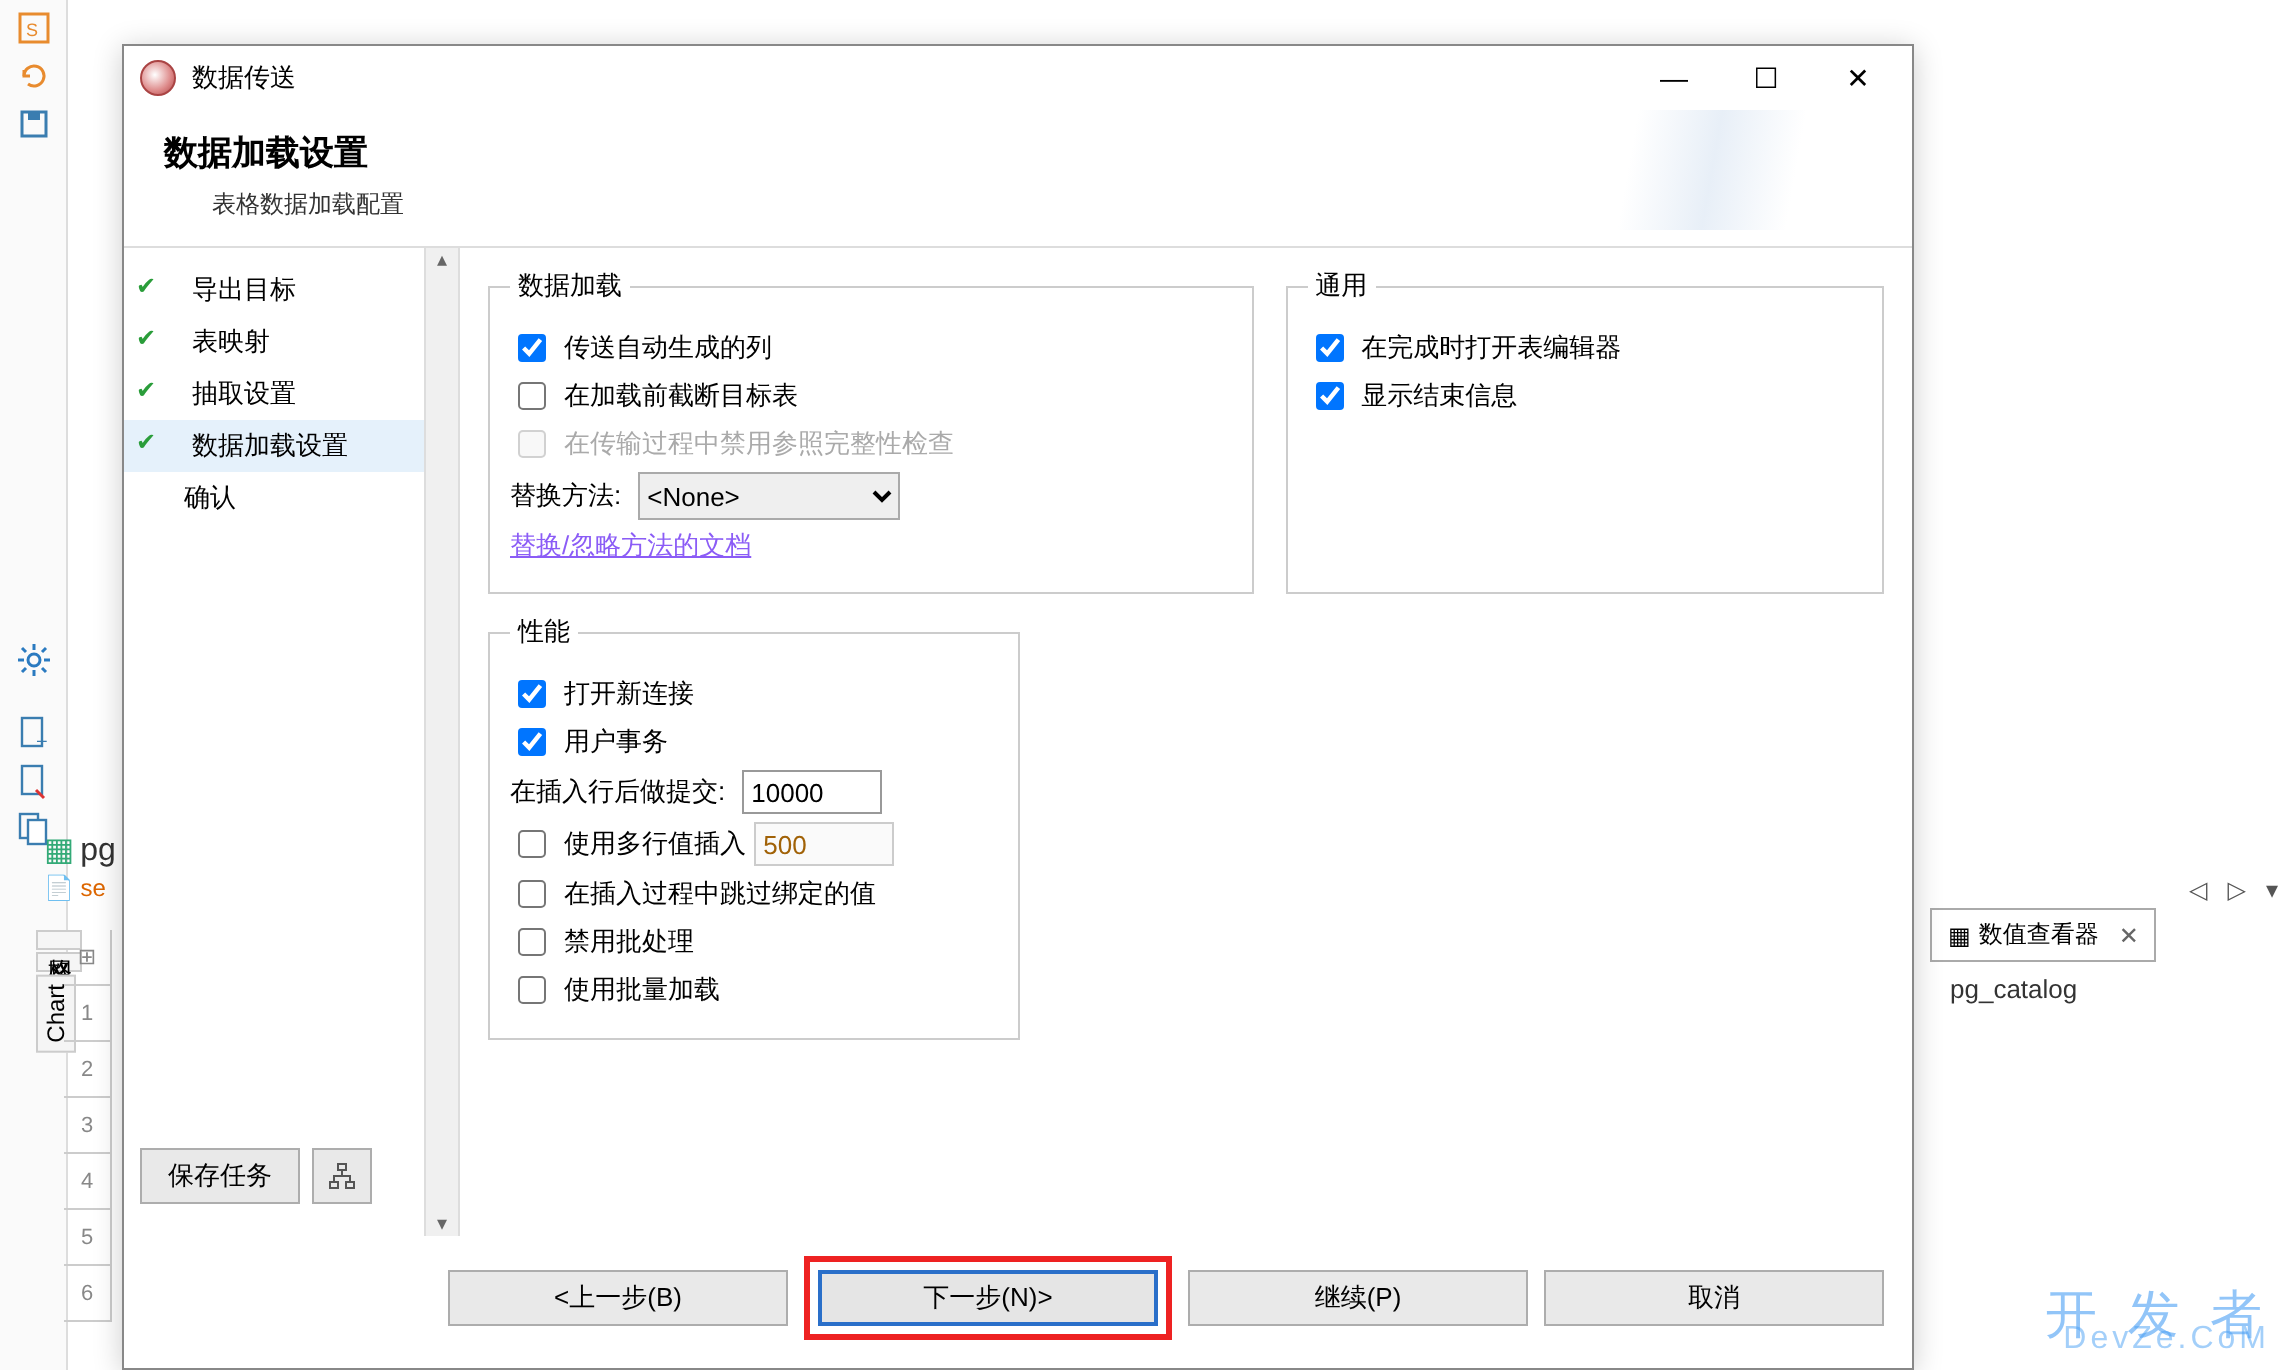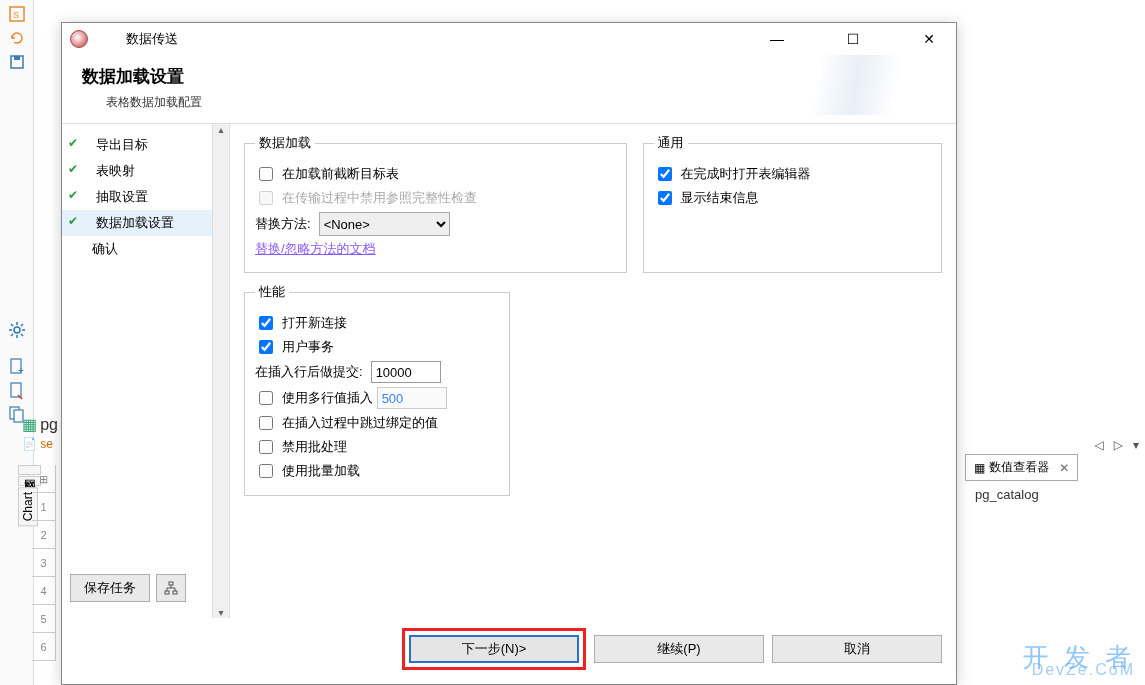--- a/index.html
+++ b/index.html
@@ -26,21 +26,21 @@
 .right-arrows { text-align: right; padding: 2px 6px; font-size: 12px; color: #555; }
 .right-tab { border: 1px solid #aaa; padding: 4px 8px; display: inline-flex; align-items: center; gap: 4px; font-size: 12px; background: #fff; }
 .right-tab .x { margin-left: 6px; color: #666; cursor: pointer; }
 .right-body { padding: 6px 10px; font-size: 13px; color: #333; }
 
 .watermark { position: absolute; right: 10px; bottom: 10px; font-size: 26px; color: #4aa0f5; opacity: 0.6; letter-spacing: 4px; font-weight: 400; }
 .watermark2 { position: absolute; right: 10px; bottom: 6px; font-size: 16px; color: #4aa0f5; opacity: 0.5; letter-spacing: 2px; }
 
 
 .dialog { position: absolute; left: 61px; top: 22px; width: 896px; height: 663px; background: #fff; border: 1px solid #888; box-shadow: 0 2px 14px rgba(0,0,0,0.2); display: flex; flex-direction: column; }
-.titlebar { height: 32px; display: flex; align-items: center; padding: 0 4px 0 8px; gap: 30px; }
+.titlebar { height: 32px; display: flex; align-items: center; padding: 0 4px 0 8px; }
 .titlebar .app-ico { width: 18px; height: 18px; border-radius: 50%; background: radial-gradient(circle at 40% 40%, #fff, #d88 60%, #a44); border: 1px solid #a44; margin-right: 8px; }
 .titlebar .title { flex: 1; font-size: 13px; }
 .winbtn { width: 46px; height: 30px; display: flex; align-items: center; justify-content: center; font-size: 14px; }
 
 .header { padding: 10px 20px 12px; position: relative; }
 .header h2 { margin: 0 0 6px; font-size: 17px; font-weight: bold; }
 .header .sub { font-size: 12px; color: #333; margin-left: 24px; }
 .header::after { content: ""; position: absolute; right: 0; top: 0; width: 200px; height: 60px; background: linear-gradient(100deg, transparent 30%, #d8e4f2 50%, transparent 70%); opacity: 0.6; }
 
 .body { flex: 1; display: flex; border-top: 1px solid #ddd; overflow: hidden; }
@@ -185,20 +185,26 @@
       </div>
       <div class="nav-scroll"></div>
     </div>
 
     <div class="content">
       <div class="two-col">
         <fieldset>
           <legend>数据加载</legend>
           <div class="row">
               <label>
+                <input type="checkbox" checked="" style="">
+                <span>传送自动生成的列</span>
+              </label>
+            </div>
+          <div class="row">
+              <label>
                 <input type="checkbox" style="">
                 <span>在加载前截断目标表</span>
               </label>
             </div>
           <div class="row dis">
               <label>
                 <input type="checkbox" disabled="" style="">
                 <span>在传输过程中禁用参照完整性检查</span>
               </label>
             </div>
@@ -244,21 +250,21 @@
           </div>
         <div class="row">
           <span class="lbl">在插入行后做提交:</span>
           <input type="text" value="10000" style="">
         </div>
         <div class="row">
           <label>
               <input type="checkbox" style="">
               <span>使用多行值插入</span>
             </label>&nbsp;
-          <input type="text" disabled="" style="color: #3b82f6; border-color: rgb(204, 204, 204);" value="500">
+          <input type="text" disabled="" style="color: #a16207; border-color: rgb(204, 204, 204);" value="500">
         </div>
         <div class="row">
             <label>
               <input type="checkbox" style="">
               <span>在插入过程中跳过绑定的值</span>
             </label>
           </div>
         <div class="row">
             <label>
               <input type="checkbox" style="">
@@ -270,19 +276,20 @@
               <input type="checkbox" style="">
               <span>使用批量加载</span>
             </label>
           </div>
       </fieldset>
     </div>
   </div>
 
   <div class="footer">
     <div class="spacer"></div>
+    <button class="btn">&lt;上一步(B)</button>
     <span class="highlight-box">
       <button class="btn primary">下一步(N)&gt;</button>
     </span>
     <button class="btn">继续(P)</button>
     <button class="btn">取消</button>
   </div>
 </div>
 
 </body></html>

